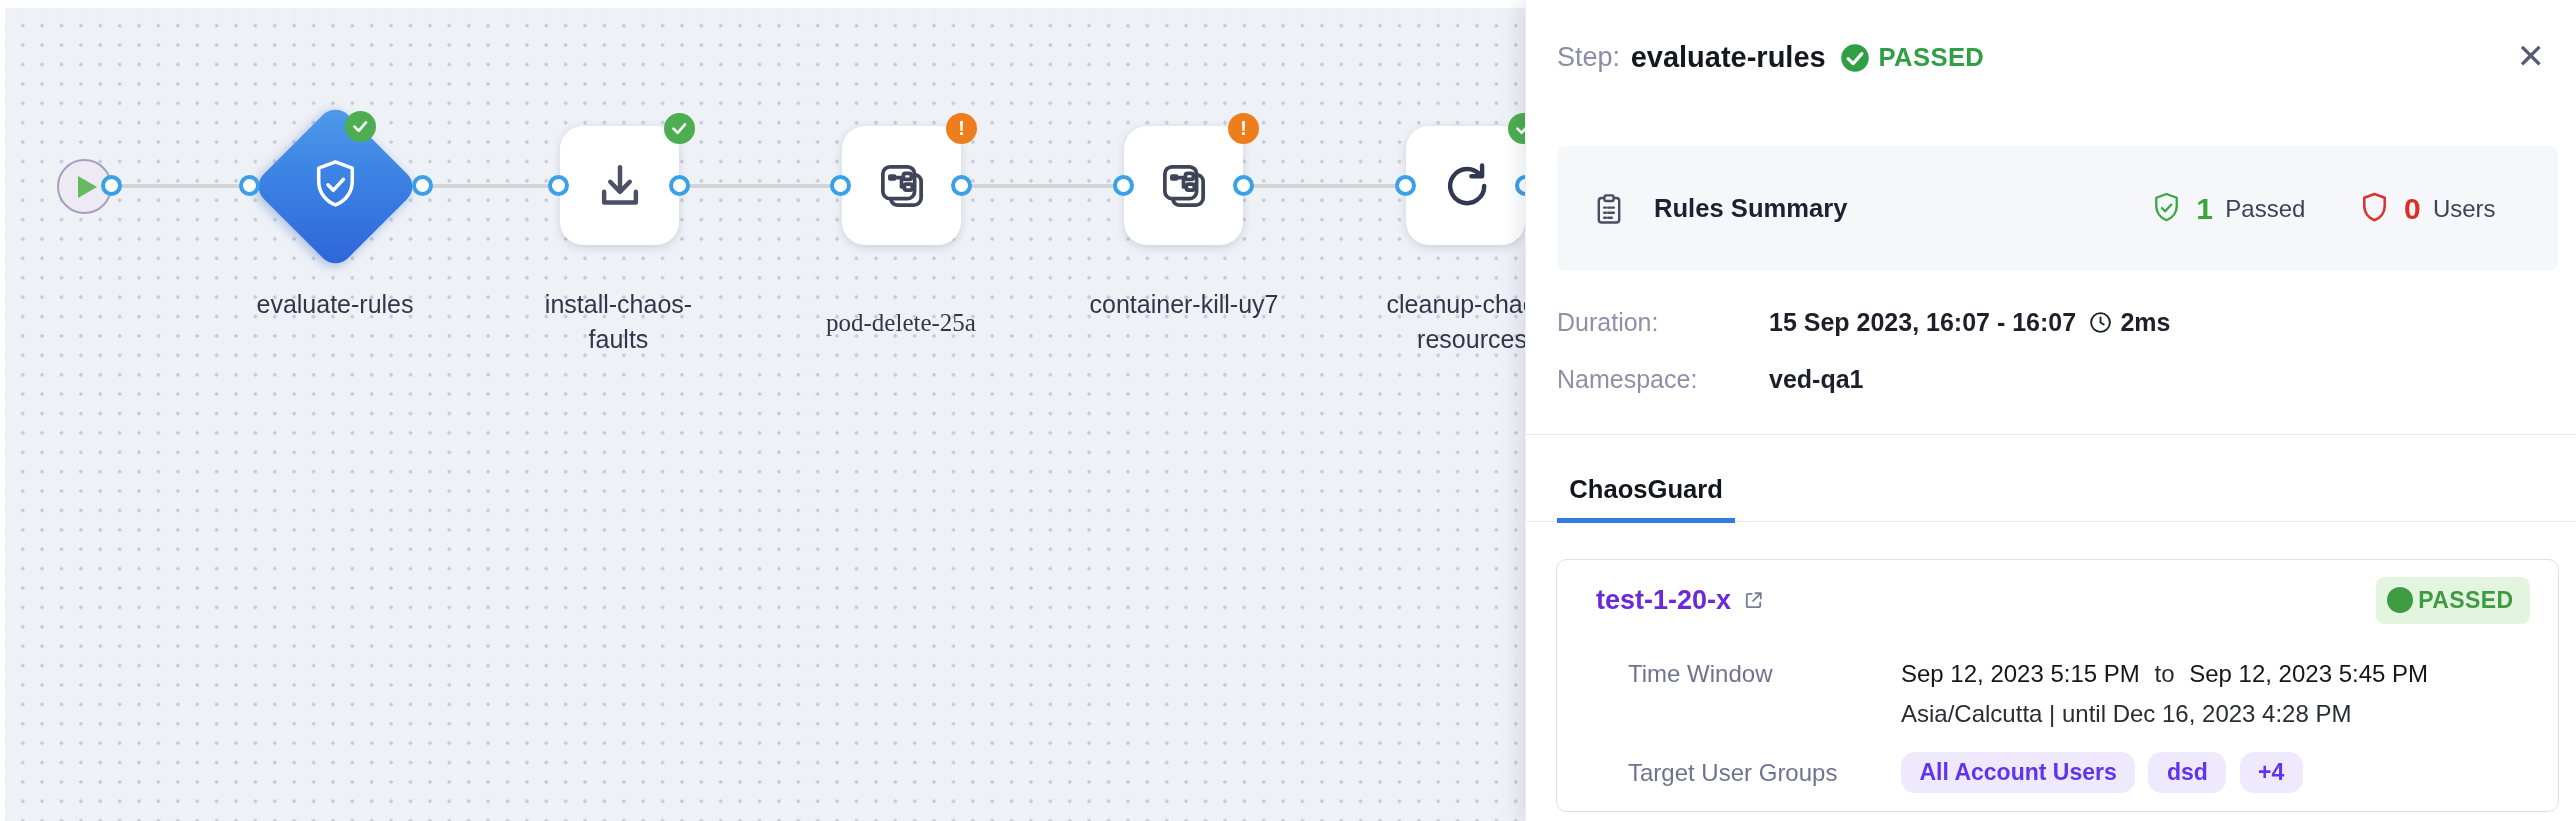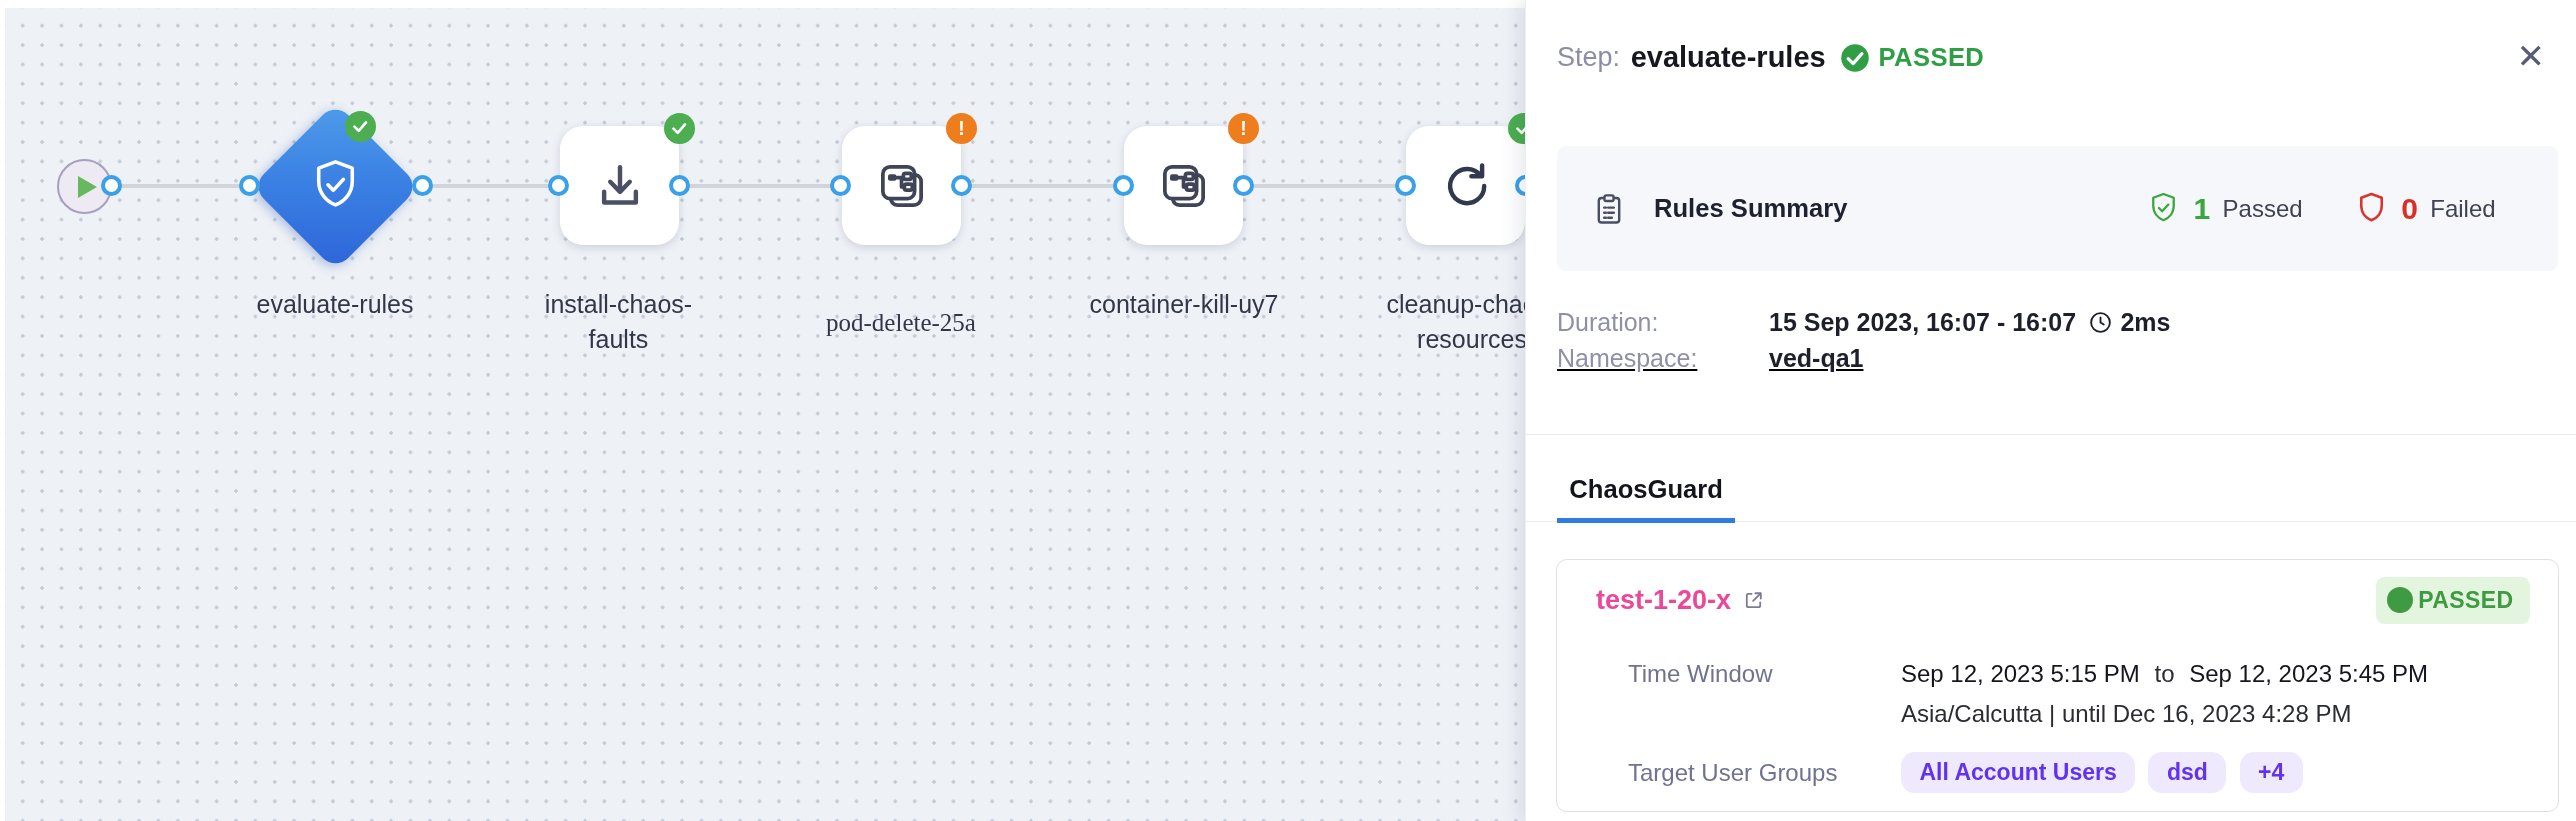--- a/index.html
+++ b/index.html
@@ -51,34 +51,34 @@
   .summary-counts{margin-left:auto;display:flex;align-items:center;gap:12.3px;}
   .count-num{font-size:30px;font-weight:700;}
   .count-num.green{color:#3aa63e;}
   .count-num.red{color:#d93025;}
   .count-label{font-size:24px;color:#3f4254;margin-right:39px;}
   .count-label.last{margin-right:0;}
   .shield-sm{width:35px;height:35px;}
 
   .kv-row{position:absolute;left:31px;display:flex;align-items:center;font-size:25px;}
   .kv-row.duration{top:308px;}
-  .kv-row.namespace{top:344px;text-decoration:underline;}
+  .kv-row.namespace{top:365px;}
   .kv-label{width:212px;color:#8e90a8;}
   .kv-value{font-weight:700;color:#1d1f2b;display:flex;align-items:center;}
   .clock-ico{width:25px;height:25px;margin:0 7px 0 12.3px;}
 
   .tabs{position:absolute;top:434px;left:0;right:0;height:88px;border-top:0.9px solid #e7e9ef;
     border-bottom:1.8px solid #e9ebf1;box-sizing:border-box;}
   .tab{position:absolute;left:31px;bottom:-1.8px;padding:0 12.3px 14px 12.3px;font-size:25.6px;font-weight:700;
     color:#14151c;border-bottom:5.3px solid #2f7de1;cursor:pointer;}
 
   .guard-card{position:absolute;top:559px;left:30px;right:18.5px;bottom:9.7px;background:#ffffff;
     border:1.8px solid #dcdfe8;border-radius:10.6px;box-sizing:border-box;}
   .card-title-row{position:absolute;top:16px;left:39px;right:28px;height:48px;display:flex;align-items:center;}
-  .card-name{font-size:27px;font-weight:700;color:#ec4899;display:flex;align-items:center;gap:10.6px;cursor:pointer;}
+  .card-name{font-size:27px;font-weight:700;color:#6d28d9;display:flex;align-items:center;gap:10.6px;cursor:pointer;}
   .ext-ico{width:23px;height:23px;}
   .passed-pill{margin-left:auto;background:#e3f5df;border-radius:8.8px;height:47px;display:flex;
     align-items:center;padding:0 16px 0 10.6px;gap:5.3px;}
   .passed-dot{width:26.4px;height:26.4px;border-radius:50%;background:#3f9b41;}
   .passed-txt{font-size:23px;font-weight:700;color:#3f9b41;letter-spacing:0.4px;}
   .card-row{position:absolute;left:71px;display:flex;font-size:24px;}
   .card-row .row-label{width:273px;color:#6f7390;}
   .tw-line1{top:100px;}
   .tw-line2{top:140px;}
   .tw-bold{font-weight:400;color:#15161d;}
@@ -212,21 +212,21 @@
         <svg class="shield-sm" viewBox="0 0 24 26" fill="none" stroke="#3aa63e" stroke-width="1.7" stroke-linecap="round" stroke-linejoin="round">
           <path d="M12 2.2l7.6 2.8v6c0 5.3-3.4 9.1-7.6 10.7C7.8 20.1 4.4 16.3 4.4 11v-6z"></path>
           <path d="M8.6 12.6l2.4 2.5 4.6-5"></path>
         </svg>
         <span class="count-num green">1</span>
         <span class="count-label">Passed</span>
         <svg class="shield-sm" viewBox="0 0 24 26" fill="none" stroke="#d93430" stroke-width="1.9" stroke-linecap="round" stroke-linejoin="round">
           <path d="M12 2.2l7.6 2.8v6c0 5.3-3.4 9.1-7.6 10.7C7.8 20.1 4.4 16.3 4.4 11v-6z"></path>
         </svg>
         <span class="count-num red">0</span>
-        <span class="count-label last">Failed</span>
+        <span class="count-label last">Users</span>
       </div>
     </div>
 
     <div class="kv-row duration">
       <span class="kv-label">Duration:</span>
       <span class="kv-value">
         <span>15 Sep 2023, 16:07 - 16:07</span>
         <svg class="clock-ico" viewBox="0 0 24 24" fill="none" stroke="#1d1f2b" stroke-width="1.8" stroke-linecap="round">
           <circle cx="12" cy="12" r="9"></circle>
           <path d="M12 7.2V12l3.1 1.9"></path>

